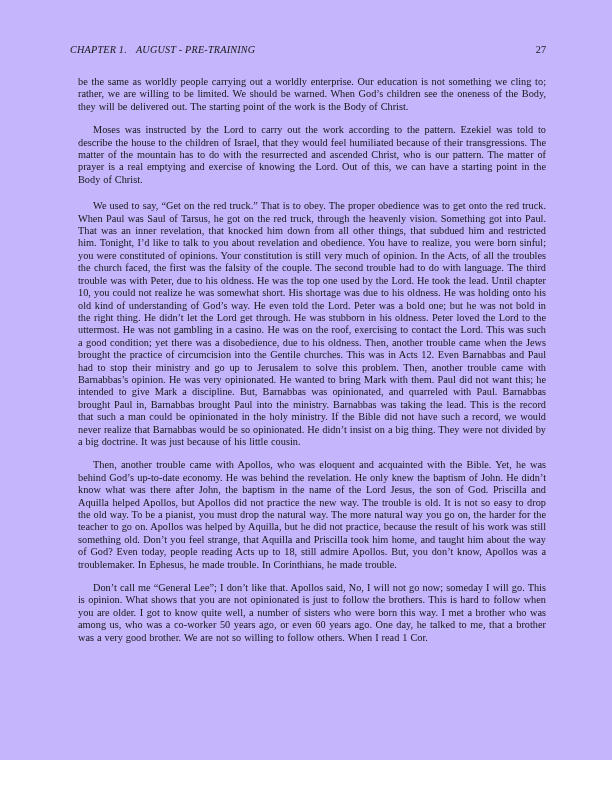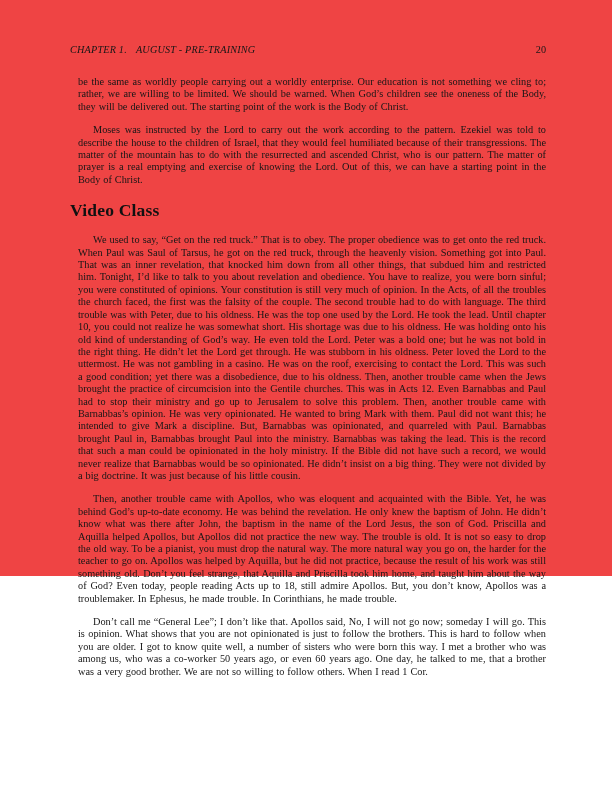--- a/index.html
+++ b/index.html
@@ -5,23 +5,23 @@
   html, body { margin: 0; padding: 0; }
   body {
     width: 612px;
     height: 792px;
     background: #ffffff;
     overflow: hidden;
   }
   .page {
     box-sizing: border-box;
     width: 612px;
-    height: 576px;
+    height: 760px;
     padding: 44px 66px 0 70px;
-    background: #ef4444;
+    background: #c4b5fd;
     color: #161616;
     font-family: "Liberation Serif", "DejaVu Serif", serif;
   }
   .running-header {
     display: flex;
     justify-content: space-between;
     align-items: baseline;
     font-size: 10.2px;
     line-height: 12px;
     margin: 0 0 20px 0;
@@ -56,29 +56,28 @@
 </style>
 </head>
 <body>
 
 <div class="page">
 
   <div class="running-header">
     <span class="header-left">
       <span class="chapter-label">CHAPTER 1.</span><span class="chapter-title">AUGUST - PRE-TRAINING</span>
     </span>
-    <span class="header-right">20</span>
+    <span class="header-right">27</span>
   </div>
 
   <p class="body-par">be the same as worldly people carrying out a worldly enterprise. Our education is not something we cling to; rather, we are willing to be limited. We should be warned. When God’s children see the oneness of the Body, they will be delivered out. The starting point of the work is the Body of Christ.</p>
 
   <p class="body-par indent pre-item">Moses was instructed by the Lord to carry out the work according to the pattern. Ezekiel was told to describe the house to the children of Israel, that they would feel humiliated because of their transgressions. The matter of the mountain has to do with the resurrected and ascended Christ, who is our pattern. The matter of prayer is a real emptying and exercise of knowing the Lord. Out of this, we can have a starting point in the Body of Christ.</p>
 
 
-  <h2 class="section-heading">Video Class</h2>
 
   <p class="body-par indent">We used to say, “Get on the red truck.” That is to obey. The proper obedience was to get onto the red truck. When Paul was Saul of Tarsus, he got on the red truck, through the heavenly vision. Something got into Paul. That was an inner revelation, that knocked him down from all other things, that subdued him and restricted him. Tonight, I’d like to talk to you about revelation and obedience. You have to realize, you were born sinful; you were constituted of opinions. Your constitution is still very much of opinion. In the Acts, of all the troubles the church faced, the first was the falsity of the couple. The second trouble had to do with language. The third trouble was with Peter, due to his oldness. He was the top one used by the Lord. He took the lead. Until chapter 10, you could not realize he was somewhat short. His shortage was due to his oldness. He was holding onto his old kind of understanding of God’s way. He even told the Lord. Peter was a bold one; but he was not bold in the right thing. He didn’t let the Lord get through. He was stubborn in his oldness. Peter loved the Lord to the uttermost. He was not gambling in a casino. He was on the roof, exercising to contact the Lord. This was such a good condition; yet there was a disobedience, due to his oldness. Then, another trouble came when the Jews brought the practice of circumcision into the Gentile churches. This was in Acts 12. Even Barnabbas and Paul had to stop their ministry and go up to Jerusalem to solve this problem. Then, another trouble came with Barnabbas’s opinion. He was very opinionated. He wanted to bring Mark with them. Paul did not want this; he intended to give Mark a discipline. But, Barnabbas was opinionated, and quarreled with Paul. Barnabbas brought Paul in, Barnabbas brought Paul into the ministry. Barnabbas was taking the lead. This is the record that such a man could be opinionated in the holy ministry. If the Bible did not have such a record, we would never realize that Barnabbas would be so opinionated. He didn’t insist on a big thing. They were not divided by a big doctrine. It was just because of his little cousin.</p>
 
   <p class="body-par indent">Then, another trouble came with Apollos, who was eloquent and acquainted with the Bible. Yet, he was behind God’s up-to-date economy. He was behind the revelation. He only knew the baptism of John. He didn’t know what was there after John, the baptism in the name of the Lord Jesus, the son of God. Priscilla and Aquilla helped Apollos, but Apollos did not practice the new way. The trouble is old. It is not so easy to drop the old way. To be a pianist, you must drop the natural way. The more natural way you go on, the harder for the teacher to go on. Apollos was helped by Aquilla, but he did not practice, because the result of his work was still something old. Don’t you feel strange, that Aquilla and Priscilla took him home, and taught him about the way of God? Even today, people reading Acts up to 18, still admire Apollos. But, you don’t know, Apollos was a troublemaker. In Ephesus, he made trouble. In Corinthians, he made trouble.</p>
 
   <p class="body-par indent">Don’t call me “General Lee”; I don’t like that. Apollos said, No, I will not go now; someday I will go. This is opinion. What shows that you are not opinionated is just to follow the brothers. This is hard to follow when you are older. I got to know quite well, a number of sisters who were born this way. I met a brother who was among us, who was a co-worker 50 years ago, or even 60 years ago. One day, he talked to me, that a brother was a very good brother. We are not so willing to follow others. When I read 1 Cor.</p>
 
 </div>
 
 </body></html>

